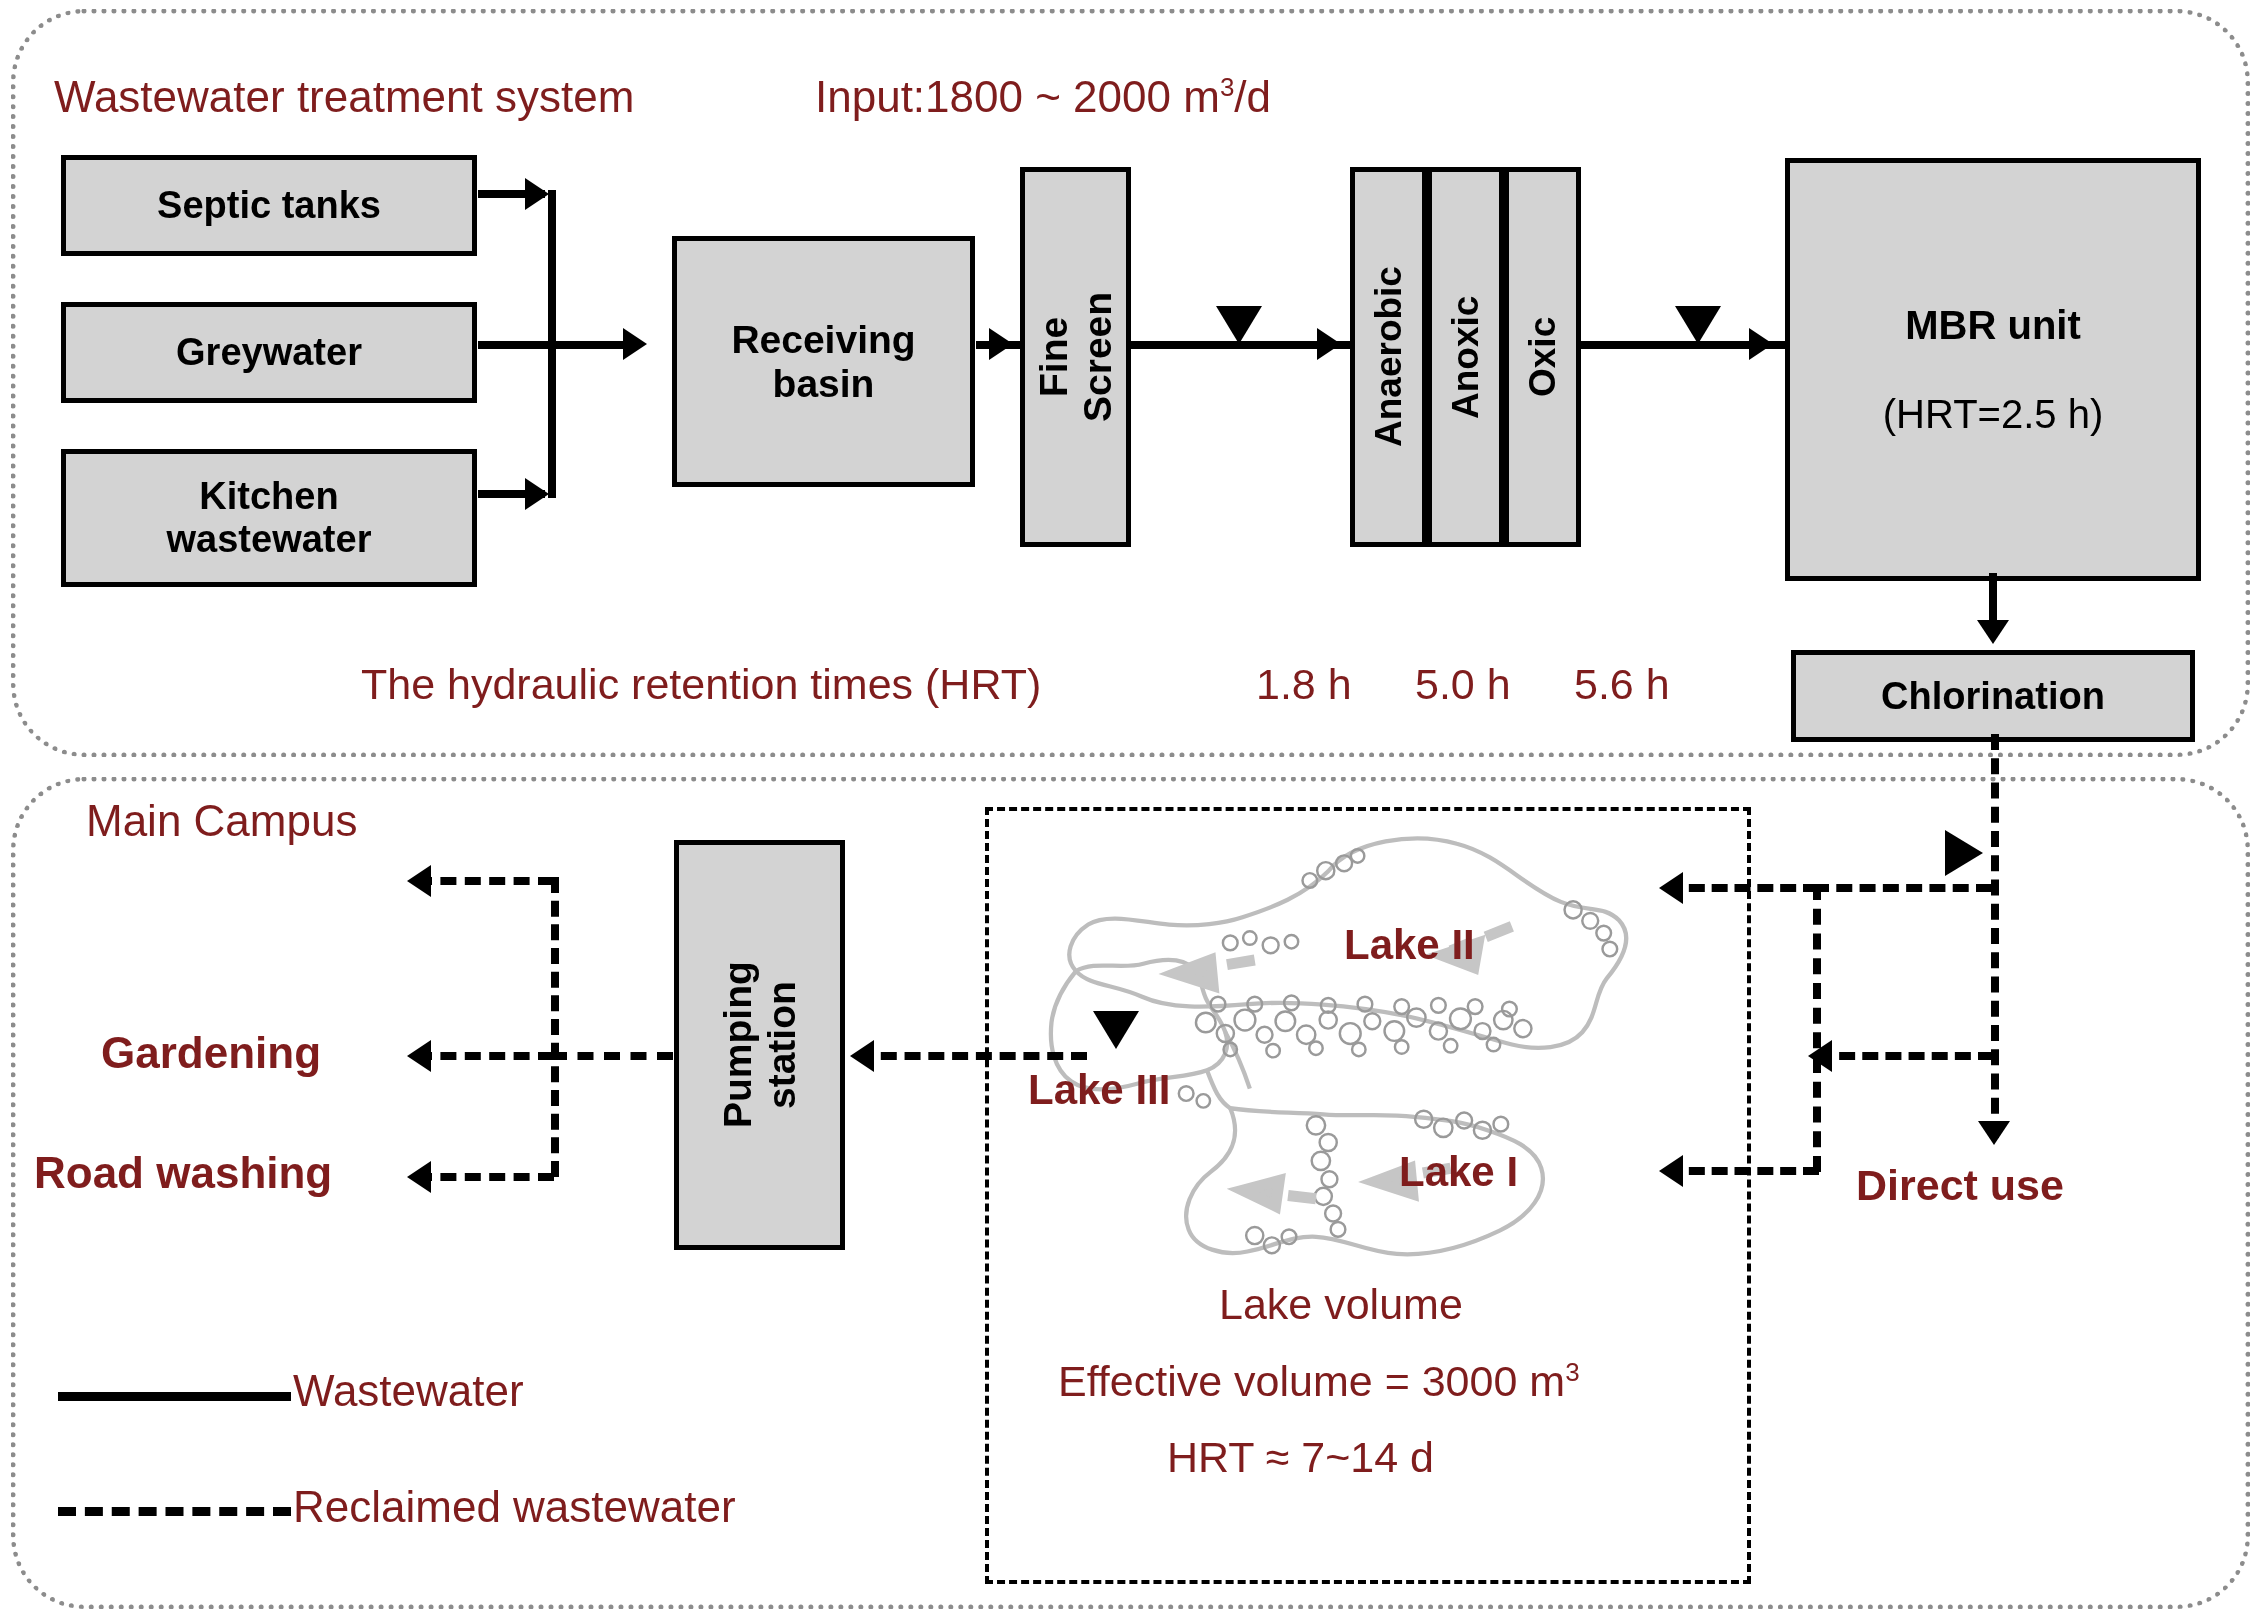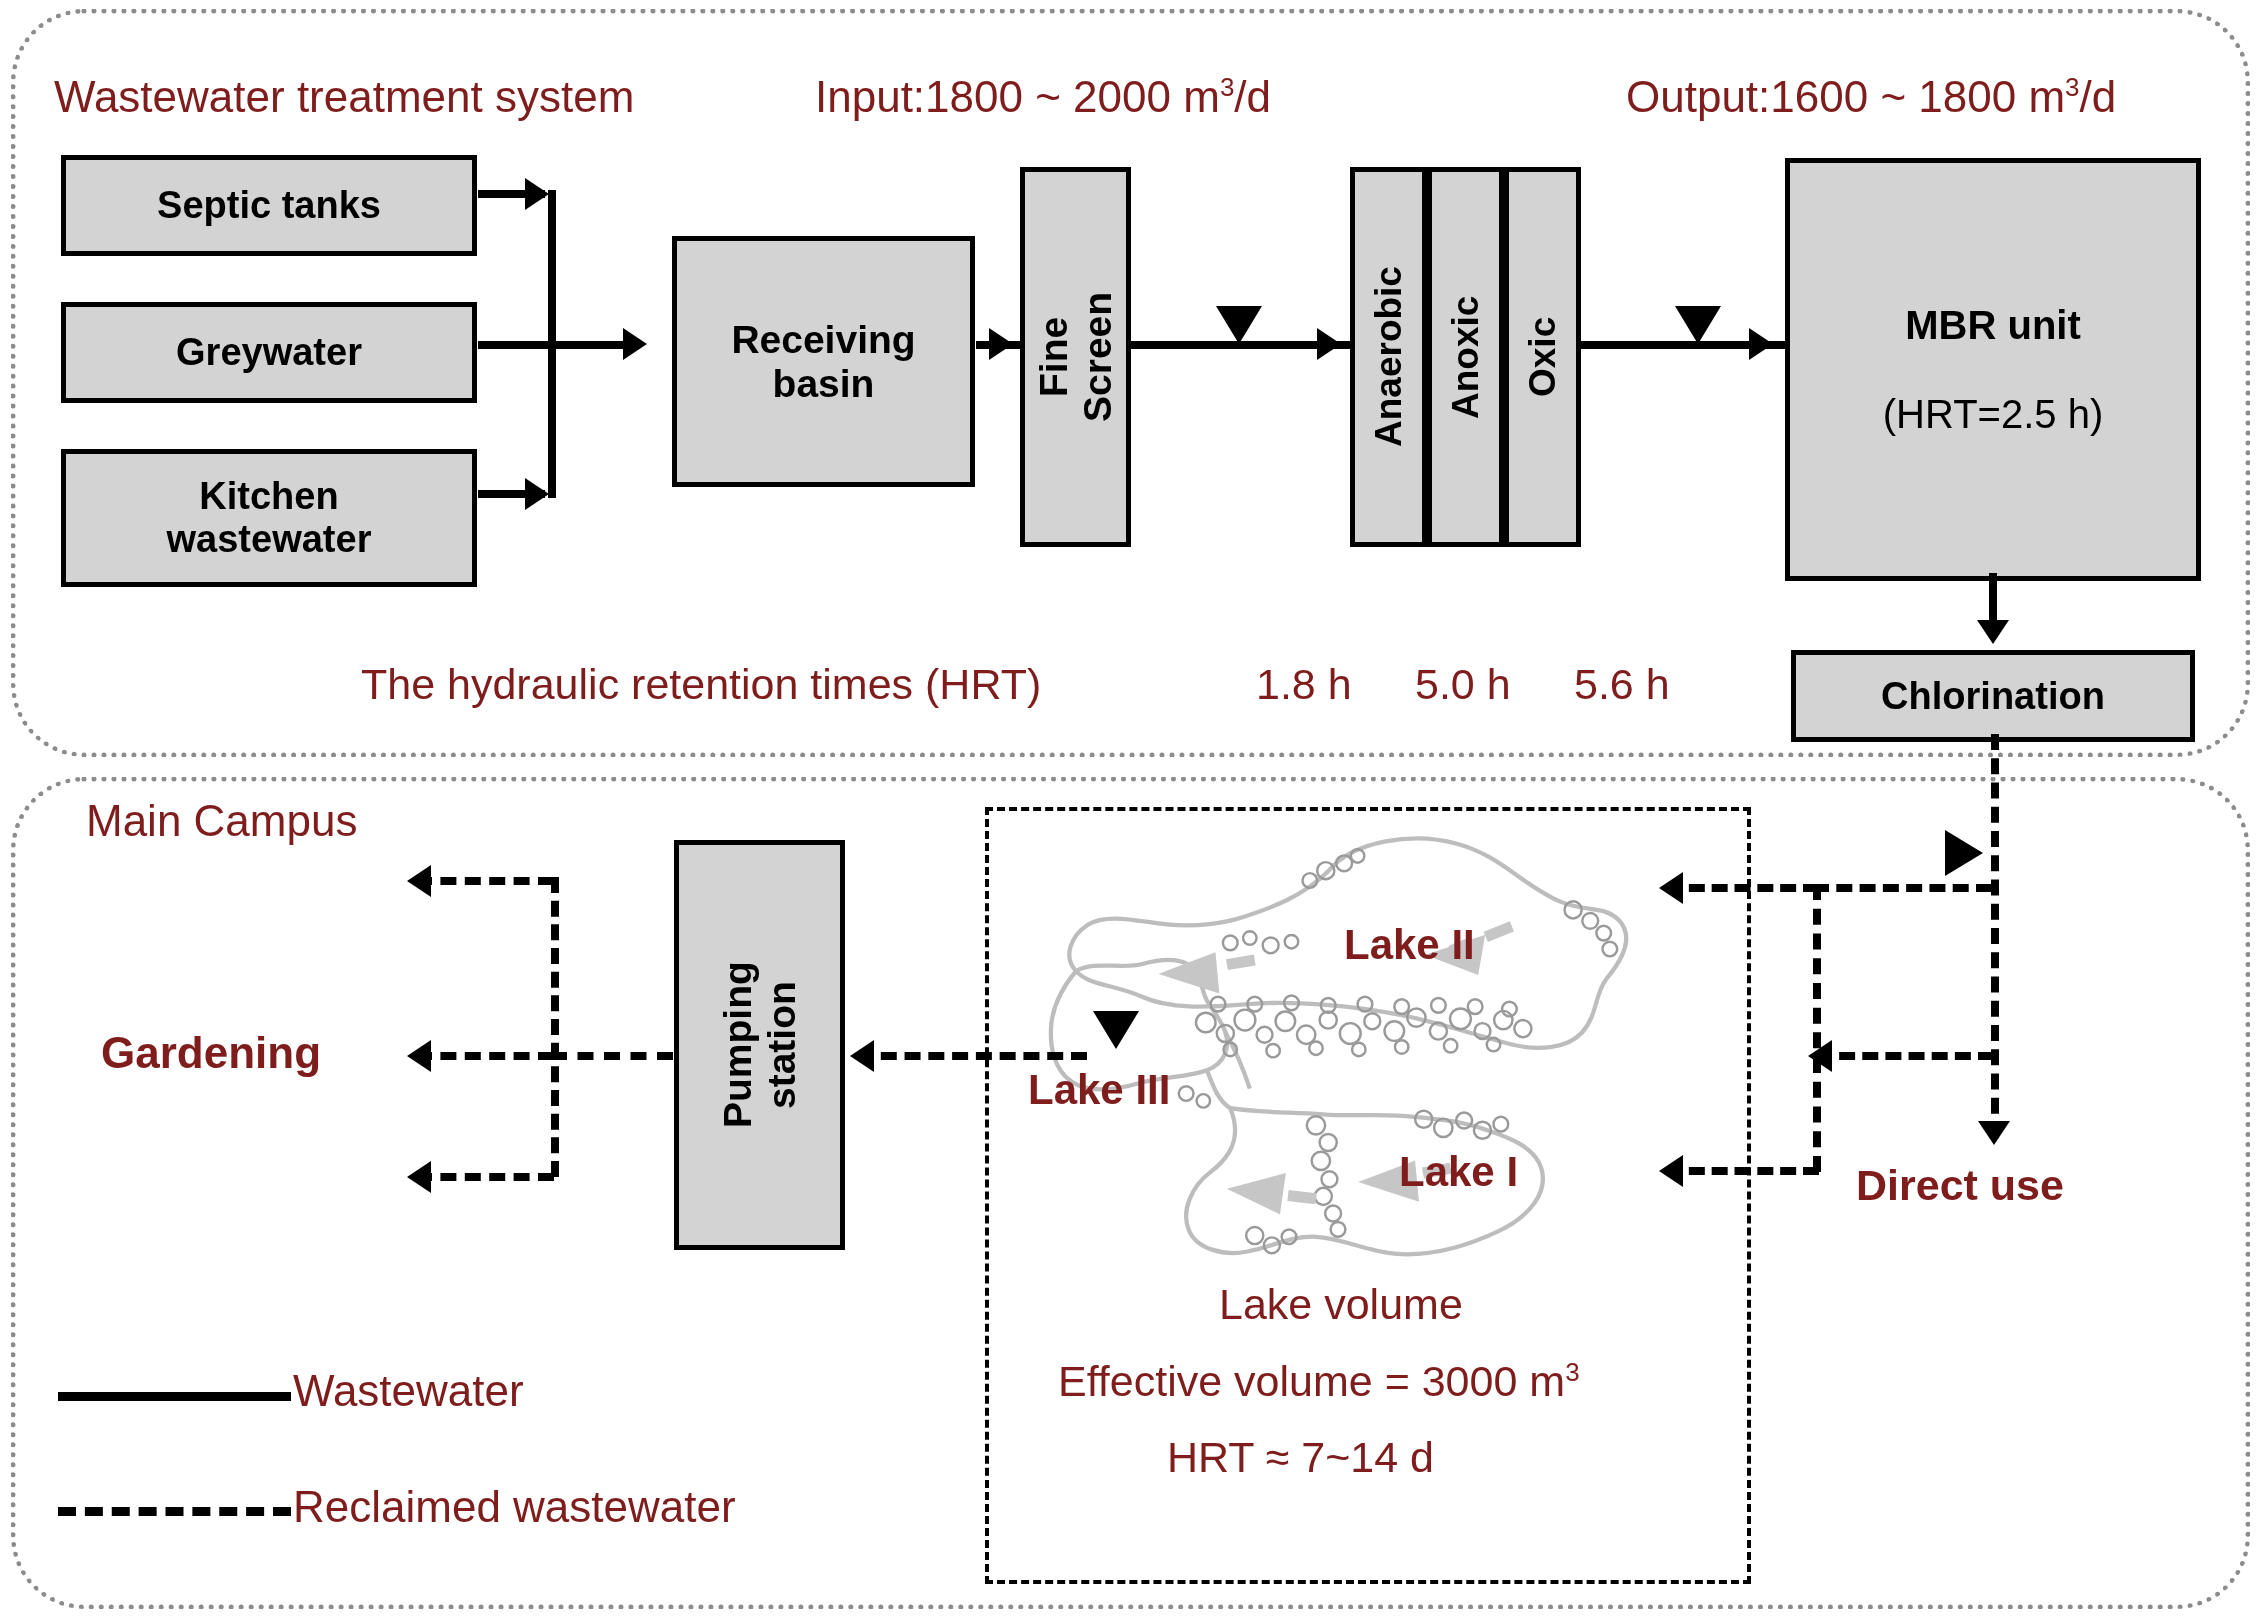--- a/index.html
+++ b/index.html
@@ -75,23 +75,20 @@
 <div id="stage">
 
   <div class="zone" style="left:11px;top:8.6px;width:2239px;height:748px;"></div>
 
   <div class="lbl" style="left:54px;top:72px;font-size:44px;">Wastewater treatment system</div>
 
   <div class="lbl" style="left:815px;top:72px;font-size:44px;">
     <span>Input:1800 ~ 2000 m</span><sup style="font-size:26px;">3</sup><span>/d</span>
   </div>
 
-  <div class="lbl" style="left:1626px;top:72px;font-size:44px;">
-    <span>Output:1600 ~ 1800 m</span><sup style="font-size:26px;">3</sup><span>/d</span>
-  </div>
 
   <div class="pbox" style="left:61px;top:147px;width:416px;height:101px;font-size:38px;">Septic tanks</div>
   <div class="pbox" style="left:61px;top:294px;width:416px;height:101px;font-size:38px;">Greywater</div>
   <div class="pbox" style="left:61px;top:441px;width:416px;height:138px;font-size:38px;">
      <span style="white-space:pre-line;">Kitchen
 wastewater</span>
   </div>
 
   <div class="hline" style="left:478px;top:190px;width:67px;height:8px;"></div>
   <div class="ah-r" style="left:525px;top:178px;"></div>
@@ -305,20 +302,21 @@
   <div class="dh" style="left:416px;top:877px;width:138px;"></div>
   <div class="ah-l" style="left:407px;top:865px;"></div>
 
   <div class="dh" style="left:416px;top:1052px;width:138px;"></div>
   <div class="ah-l" style="left:407px;top:1040px;"></div>
 
   <div class="dh" style="left:416px;top:1173px;width:138px;"></div>
   <div class="ah-l" style="left:407px;top:1161px;"></div>
 
   <div class="lbl b" style="left:101px;top:1028px;font-size:44px;">Gardening</div>
+  <div class="lbl b" style="left:34px;top:1148px;font-size:44px;">Road washing</div>
 
   <div class="legend-solid" style="left:58px;top:1392px;width:233px;height:9.2px;"></div>
   <div class="lbl" style="left:293px;top:1366px;font-size:44px;">Wastewater</div>
 
   <div class="legend-dash" style="left:58px;top:1507px;width:233px;"></div>
   <div class="lbl" style="left:293px;top:1482px;font-size:44px;">Reclaimed wastewater</div>
 
 </div>
 
 

